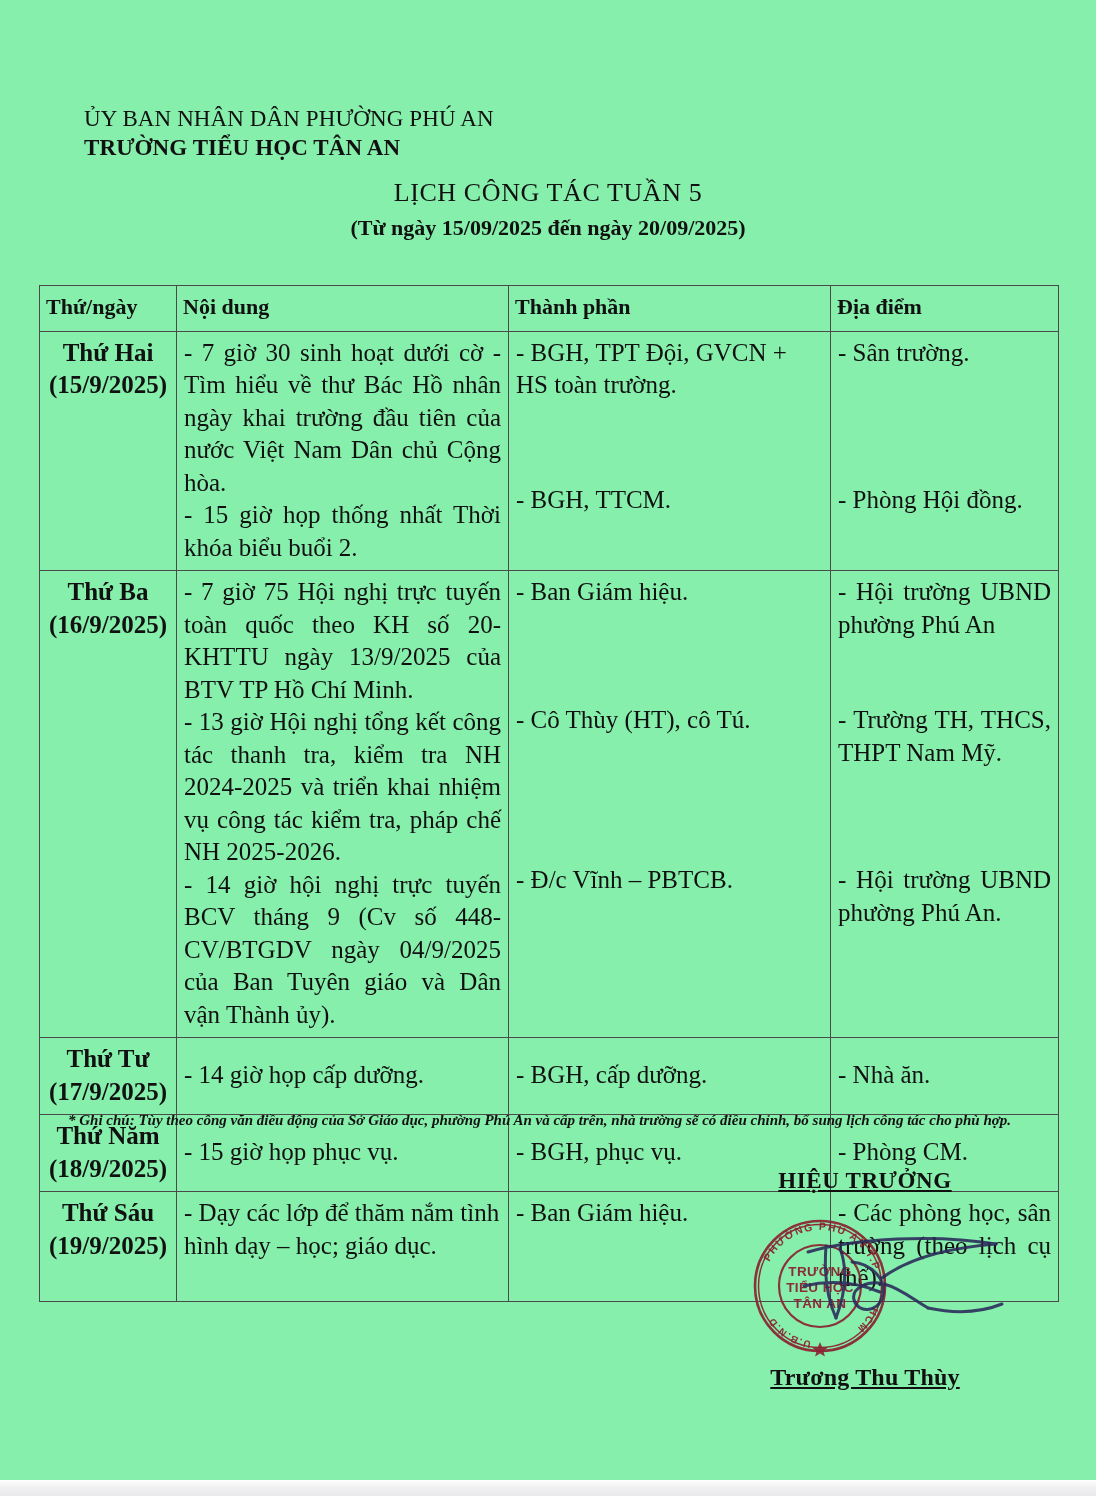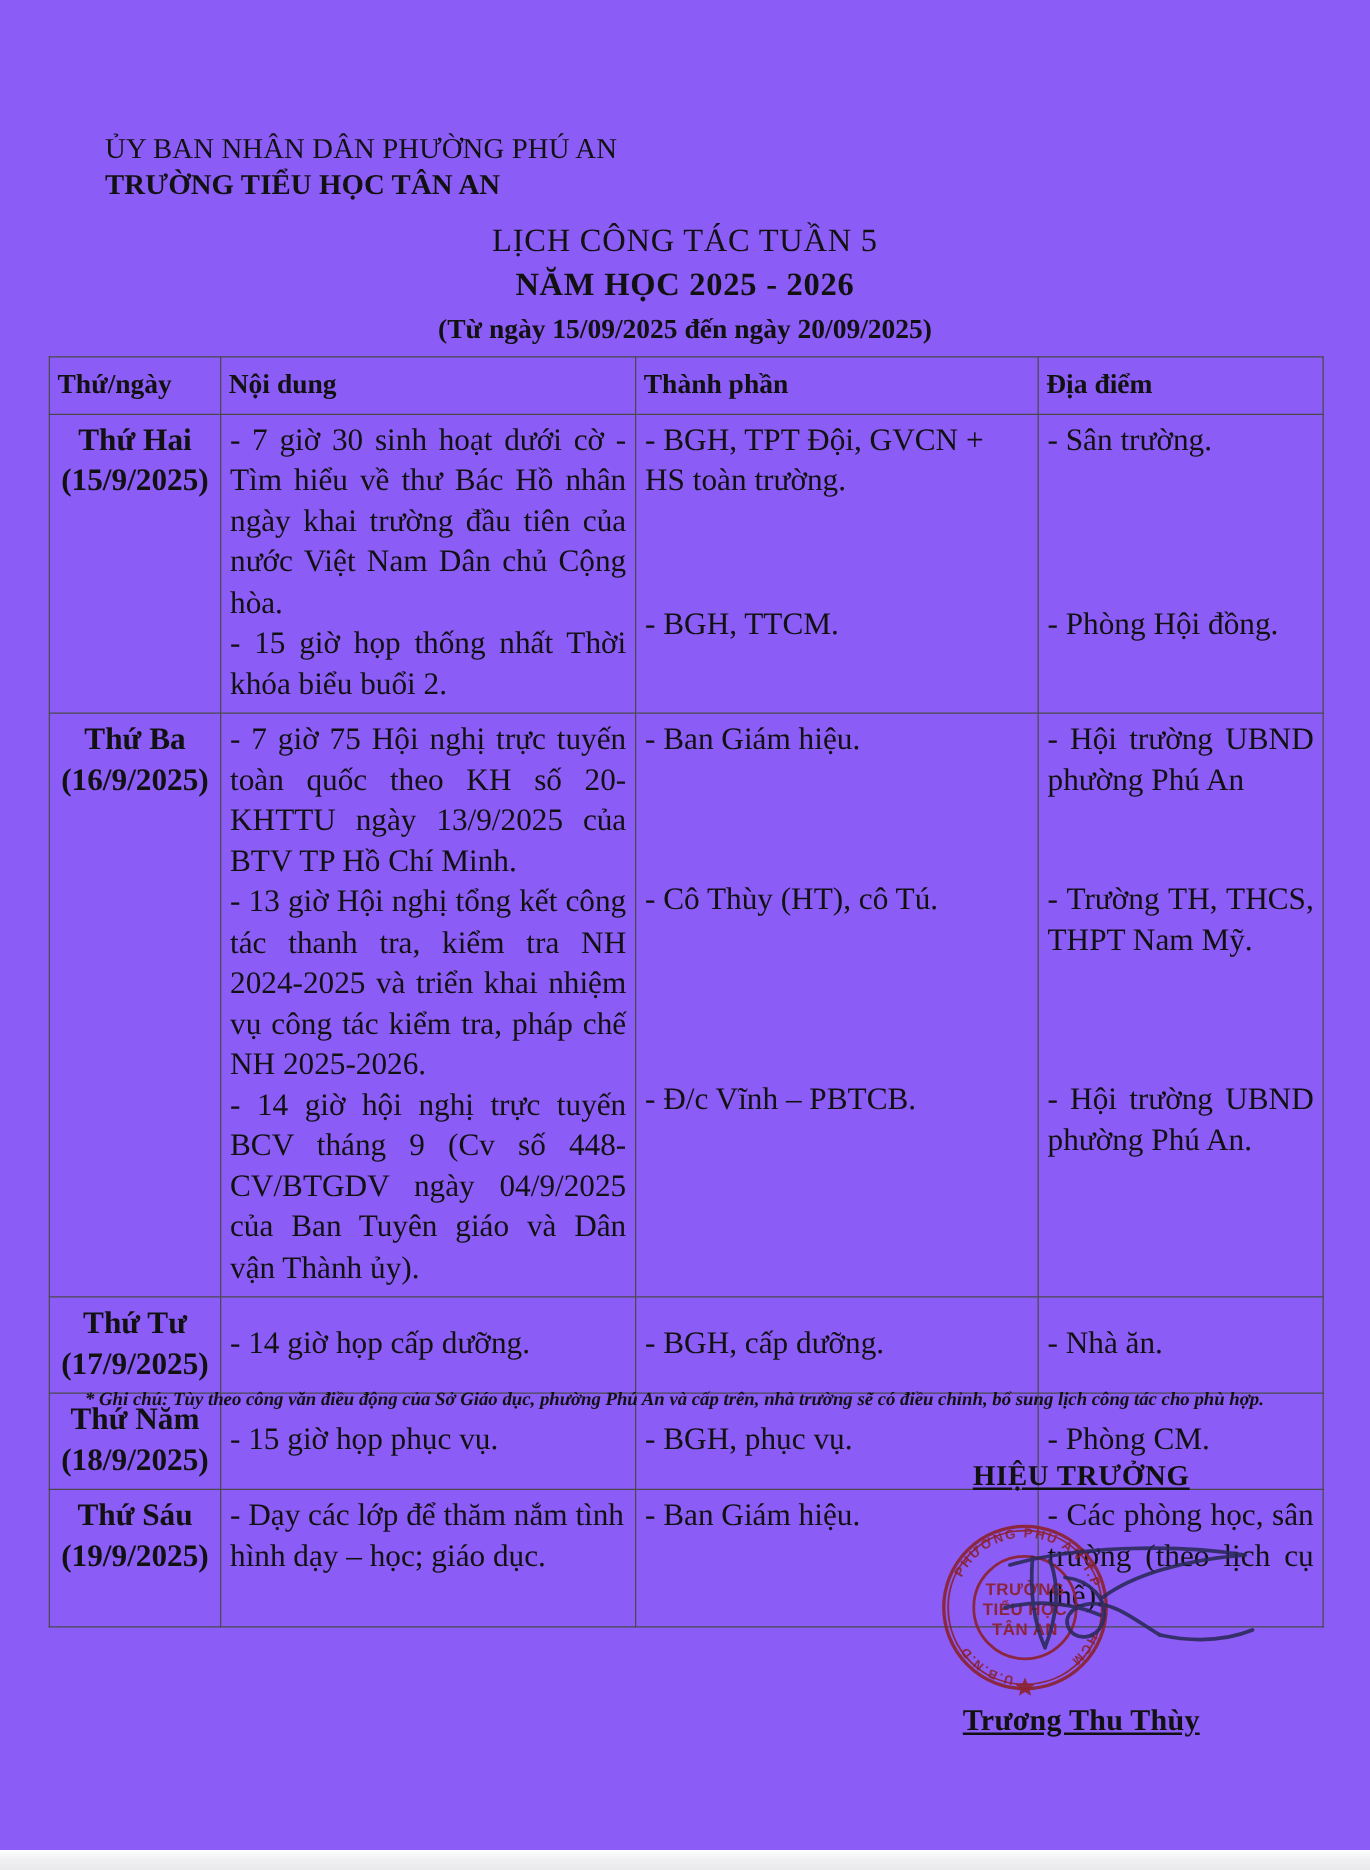--- a/index.html
+++ b/index.html
@@ -15,21 +15,21 @@
     position: relative;
     font-family: "Liberation Serif", "DejaVu Serif", serif;
     color: #111111;
     overflow: hidden;
   }
   .page {
     position: absolute;
     left: 0; top: 0;
     width: 1096px;
     height: 1480px;
-    background: #8b5cf6;
+    background: #86efac;
     padding: 0;
   }
   .page-bottom-edge {
     position: absolute;
     left: 0;
     top: 1480px;
     width: 1096px;
     height: 16px;
     background: linear-gradient(to bottom, #ffffff 0%, #f1f1f3 45%, #e9e9ec 100%);
   }
@@ -207,21 +207,20 @@
 
 <div class="page">
 
   <div class="org-block">
     <div class="org-line1">ỦY BAN NHÂN DÂN PHƯỜNG PHÚ AN</div>
     <div class="org-line2">TRƯỜNG TIỂU HỌC TÂN AN</div>
   </div>
 
   <div class="title-block">
     <div class="doc-title">LỊCH CÔNG TÁC TUẦN 5</div>
-    <div class="doc-subtitle">NĂM HỌC 2025 - 2026</div>
     <div class="doc-daterange">(Từ ngày 15/09/2025 đến ngày 20/09/2025)</div>
   </div>
 
   <table class="schedule">
     <colgroup>
       <col class="c1">
         <col class="c2">
         <col class="c3">
         <col class="c4">
     </colgroup>

